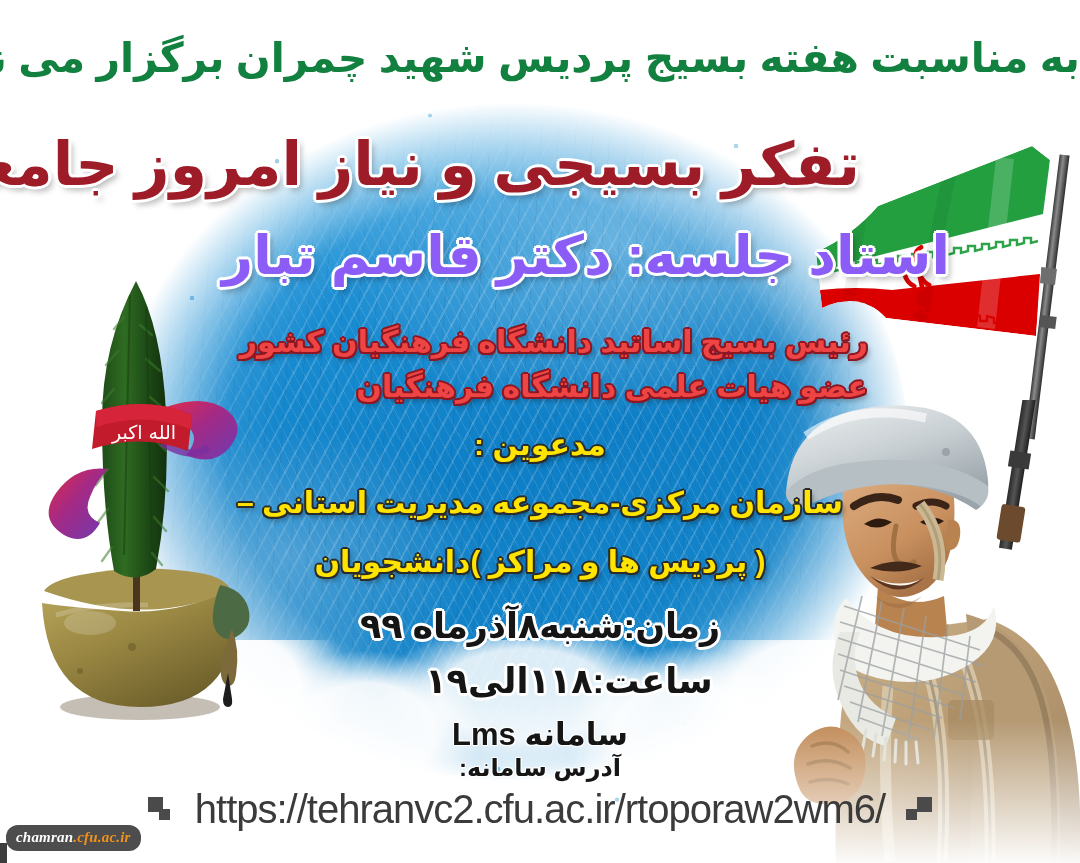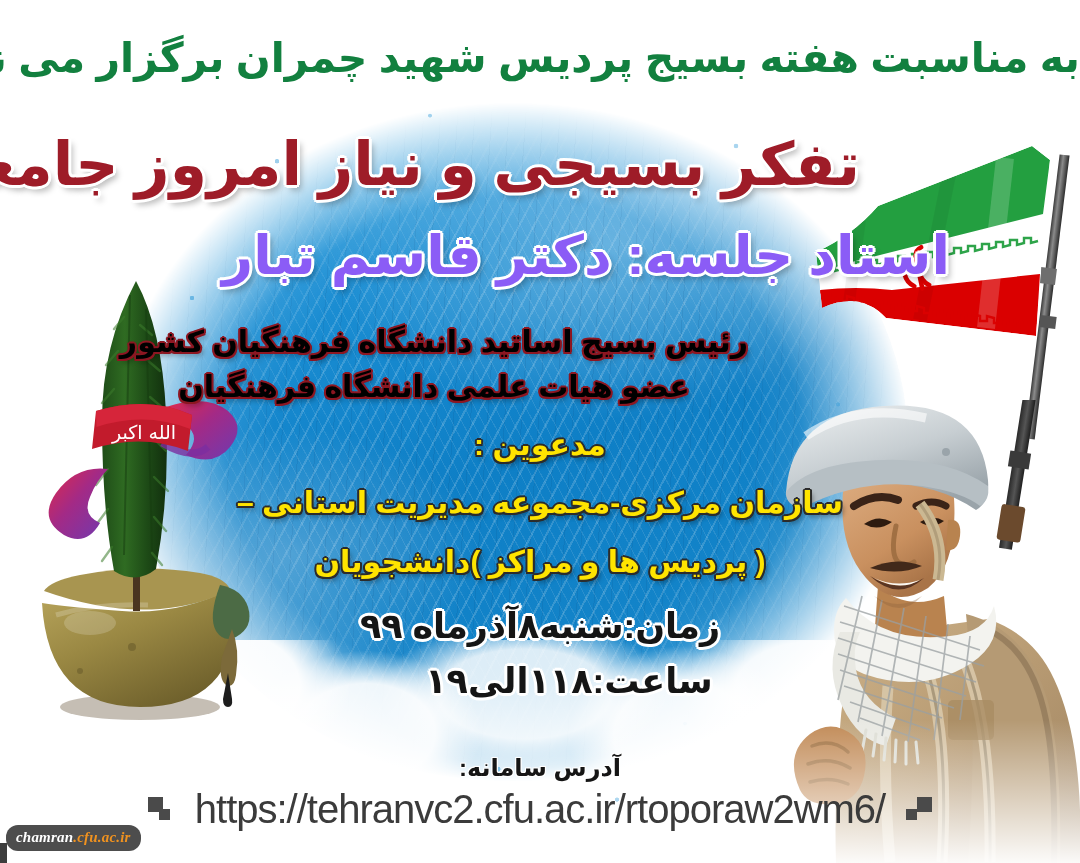--- a/index.html
+++ b/index.html
@@ -100,26 +100,27 @@
     font-size:54px;font-weight:700;color:#8b5cf6;
     text-shadow:
       -2px -2px 0 #fff,  2px -2px 0 #fff, -2px 2px 0 #fff, 2px 2px 0 #fff,
       -3px 0 0 #fff, 3px 0 0 #fff, 0 -3px 0 #fff, 0 3px 0 #fff,
       4px 5px 6px rgba(0,0,0,.28);
     padding-left: 46px;
   }
 
   .sub{
     left:0;width:868px;
-    font-size:30px;font-weight:700;color:#000000;
+    font-size:30px;font-weight:700;color:#ef4444;
     text-shadow:
       -1.5px -1.5px 0 #8d1722, 1.5px -1.5px 0 #8d1722,
       -1.5px 1.5px 0 #8d1722, 1.5px 1.5px 0 #8d1722,
       -2px 0 0 #8d1722, 2px 0 0 #8d1722, 0 -2px 0 #8d1722, 0 2px 0 #8d1722,
       3px 4px 5px rgba(0,0,0,.3);
+    text-align: right;
   }
   .sub1{top:325px;}
   .sub2{top:370px;}
 
   .yel{
     left:0;width:1080px;
     font-weight:700;color:#ffe400;
     text-shadow:
       -1.5px -1.5px 0 #2c2c2c, 1.5px -1.5px 0 #2c2c2c,
       -1.5px 1.5px 0 #2c2c2c, 1.5px 1.5px 0 #2c2c2c,
@@ -461,20 +462,21 @@
   <div class="txt yel yel-h">مدعوین :</div>
 
   <div class="txt yel yel1">سازمان مرکزی-مجموعه مدیریت استانی –</div>
 
   <div class="txt yel yel2">( پردیس ها و مراکز )دانشجویان</div>
 
   <div class="txt blk when">زمان:شنبه۸آذرماه ۹۹</div>
 
   <div class="txt blk hour">ساعت:۱۱۸الی۱۹</div>
 
+  <div class="txt blk lms">سامانه Lms</div>
 
   <div class="txt blk addr-lbl">آدرس سامانه:</div>
 
   <div class="url-row">
     <span class="bullet-sq">
       <i class="a"></i>
         <i class="b"></i>
     </span>
     <span class="url-text">https://tehranvc2.cfu.ac.ir/rtoporaw2wm6/</span>
     <span class="bullet-sq right">

